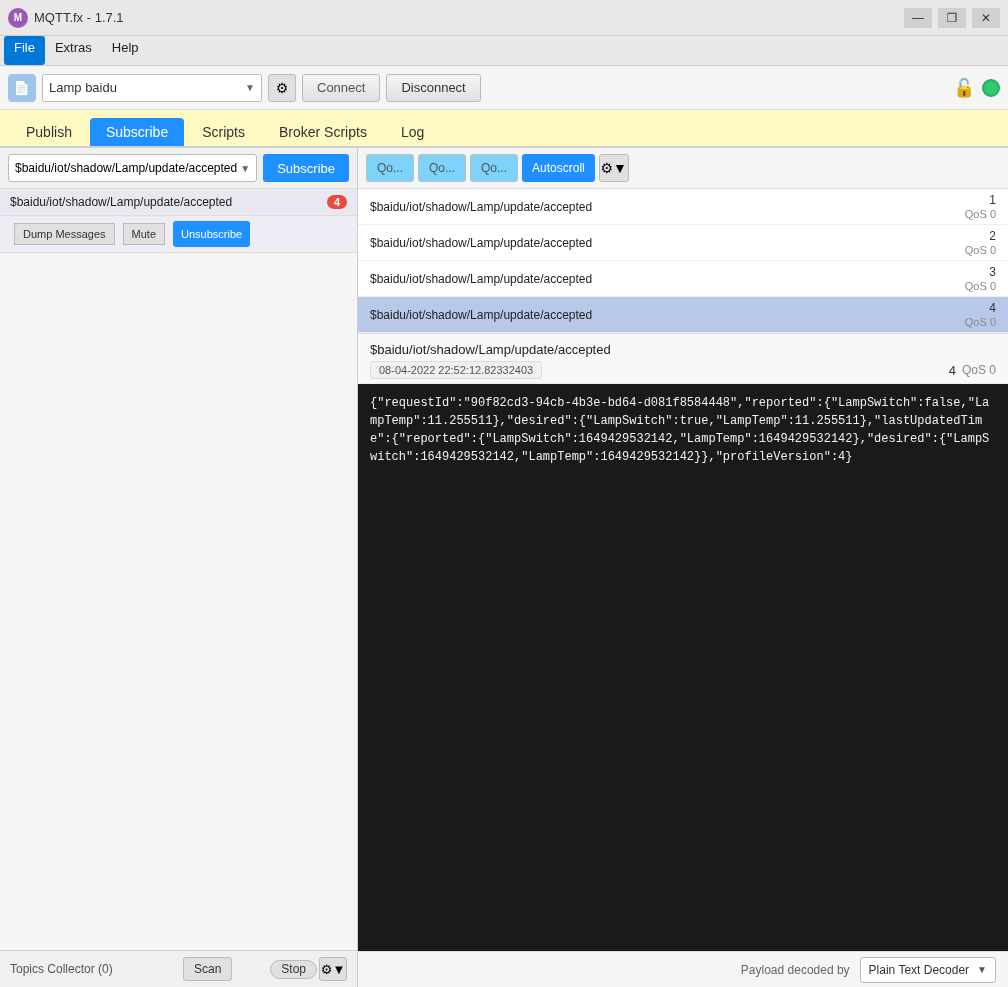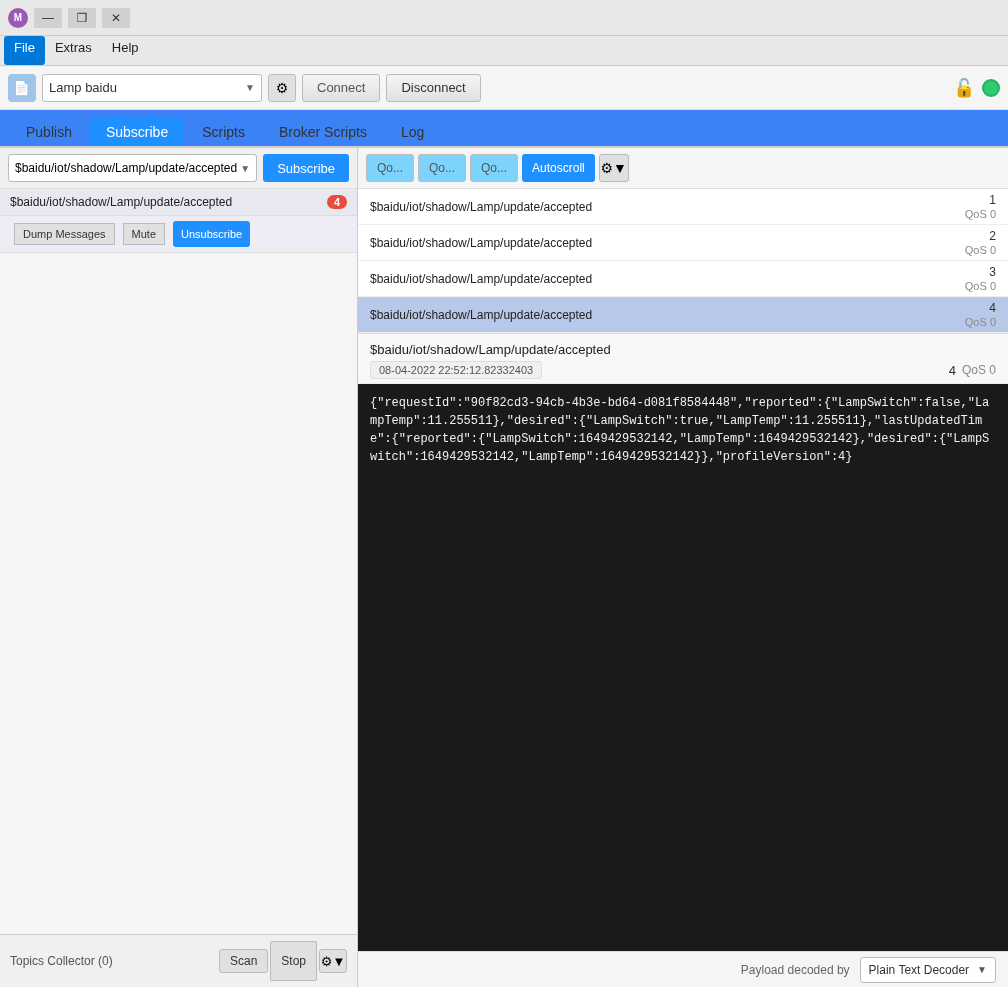--- a/index.html
+++ b/index.html
@@ -149,21 +149,21 @@
     .status-dot {
       width: 18px;
       height: 18px;
       background: #2ecc71;
       border-radius: 50%;
       border: 2px solid #27ae60;
     }
 
     
     .tab-bar {
-      background: #3b82f6;
+      background: #fef9c3;
       height: 38px;
       display: flex;
       align-items: flex-end;
       padding: 0 10px;
       border-bottom: 2px solid #d0d0d0;
     }
     .tab {
       padding: 6px 16px;
       cursor: pointer;
       font-size: 14px;
@@ -322,28 +322,29 @@
       height: 24px;
       padding: 0 10px;
       background: #e0e0e0;
       border: 1px solid #bbb;
       border-radius: 3px;
       cursor: pointer;
       font-size: 12px;
       color: #333;
     }
     .stop-btn {
-      height: 40px;
+      height: 19px;
       padding: 0 10px;
       background: #e0e0e0;
       border: 1px solid #bbb;
-      border-radius: 2px;
-      cursor: pointer;
-      font-size: 12px;
-      color: #333;
+      border-radius: 11px;
+      cursor: pointer;
+      font-size: 12px;
+      color: #333;
+      margin-left: 36px;
     }
     .collector-settings {
       width: 28px;
       height: 24px;
       background: #e0e0e0;
       border: 1px solid #bbb;
       border-radius: 3px;
       cursor: pointer;
       display: flex;
       align-items: center;
@@ -480,20 +481,21 @@
       font-size: 10px;
     }
 
     .left-spacer { flex: 1; }
   </style>
 </head>
 <body>
 
 <div class="title-bar">
   <div class="title-bar-icon">M</div>
+  <span class="title-bar-text">MQTT.fx - 1.7.1</span>
   <div class="title-bar-controls">
     <button class="title-btn">—</button>
     <button class="title-btn">❐</button>
     <button class="title-btn close">✕</button>
   </div>
 </div>
 
 <div class="menu-bar">
   <div class="menu-item active">File</div>
   <div class="menu-item">Extras</div>

